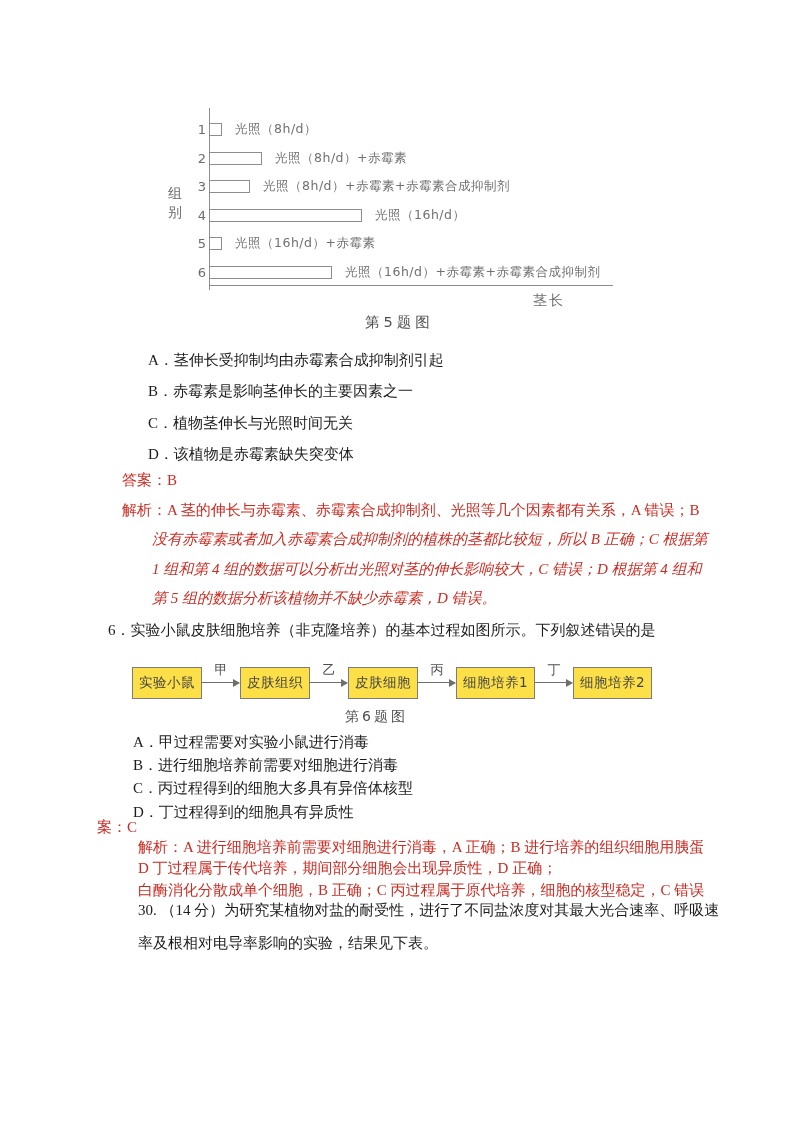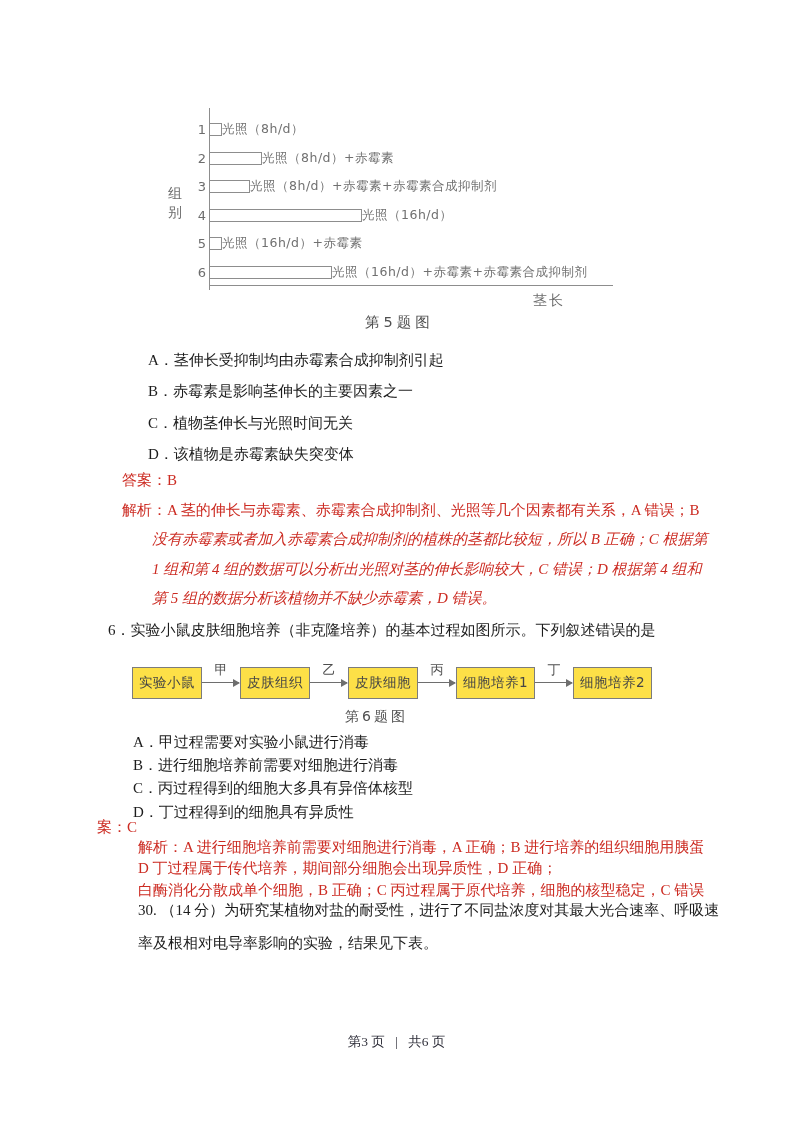--- a/index.html
+++ b/index.html
@@ -7,21 +7,21 @@
         font-family:"Liberation Serif","DejaVu Serif",serif;color:#1c1c1c;}
 
   
   .fig5{position:absolute;left:160px;top:104px;width:480px;height:235px;
         font-family:"DejaVu Sans","Liberation Sans",sans-serif;color:#6d6d6d;}
   .axis-y{position:absolute;left:49px;top:4px;width:1px;height:182px;background:#8d8d8d;}
   .axis-x{position:absolute;left:49px;top:181px;width:404px;height:1px;background:#8d8d8d;}
   .c-row{position:absolute;left:32px;height:15px;display:flex;align-items:center;}
   .c-num{width:14px;text-align:right;font-size:13px;color:#6d6d6d;margin-right:3px;}
   .c-bar{height:13px;box-sizing:border-box;border:1px solid #8d8d8d;background:#fff;flex:0 0 auto;}
-  .c-clabel{font-size:12.5px;letter-spacing:0.5px;white-space:nowrap;color:#707070;}
+  .c-clabel{margin-left:13px;font-size:12.5px;letter-spacing:0.5px;white-space:nowrap;color:#707070;}
   .c-ylab{position:absolute;left:8px;top:80px;width:16px;font-size:14px;line-height:19px;color:#6d6d6d;}
   .c-xlab{position:absolute;left:373px;top:188px;font-size:14px;letter-spacing:2px;color:#6d6d6d;}
   .c-caption{position:absolute;left:205px;top:209px;font-size:14.5px;letter-spacing:4px;color:#4f4f4f;}
 
   
   .q5-opts{position:absolute;left:148px;top:345px;font-size:15px;}
   .q5-opts .opt{line-height:31.4px;white-space:nowrap;}
   .red{color:#cc2b22;}
   .q5-ans{position:absolute;left:122px;top:471px;font-size:15px;line-height:18px;}
   .q5-ana{position:absolute;left:122px;top:496px;width:575px;font-size:15px;}
@@ -186,19 +186,14 @@
       <div class="line">白酶消化分散成单个细胞，B 正确；C 丙过程属于原代培养，细胞的核型稳定，C 错误</div>
     </div>
 
   <div class="q30">
 
       <div class="line">30. （14 分）为研究某植物对盐的耐受性，进行了不同盐浓度对其最大光合速率、呼吸速</div>
 
       <div class="line">率及根相对电导率影响的实验，结果见下表。</div>
     </div>
 
-  <div class="footer">
-    <span>第3 页</span>
-    <span class="sep">|</span>
-    <span>共6 页</span>
-  </div>
 
 </div>
 
 </body></html>

